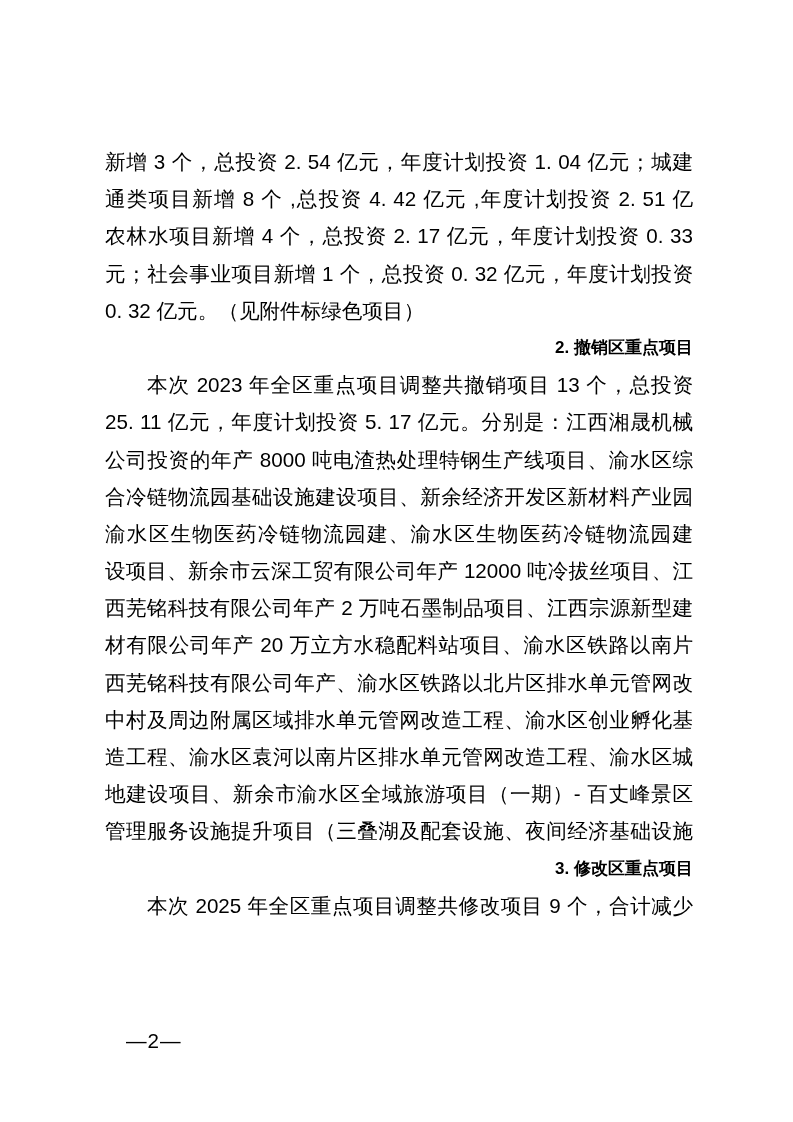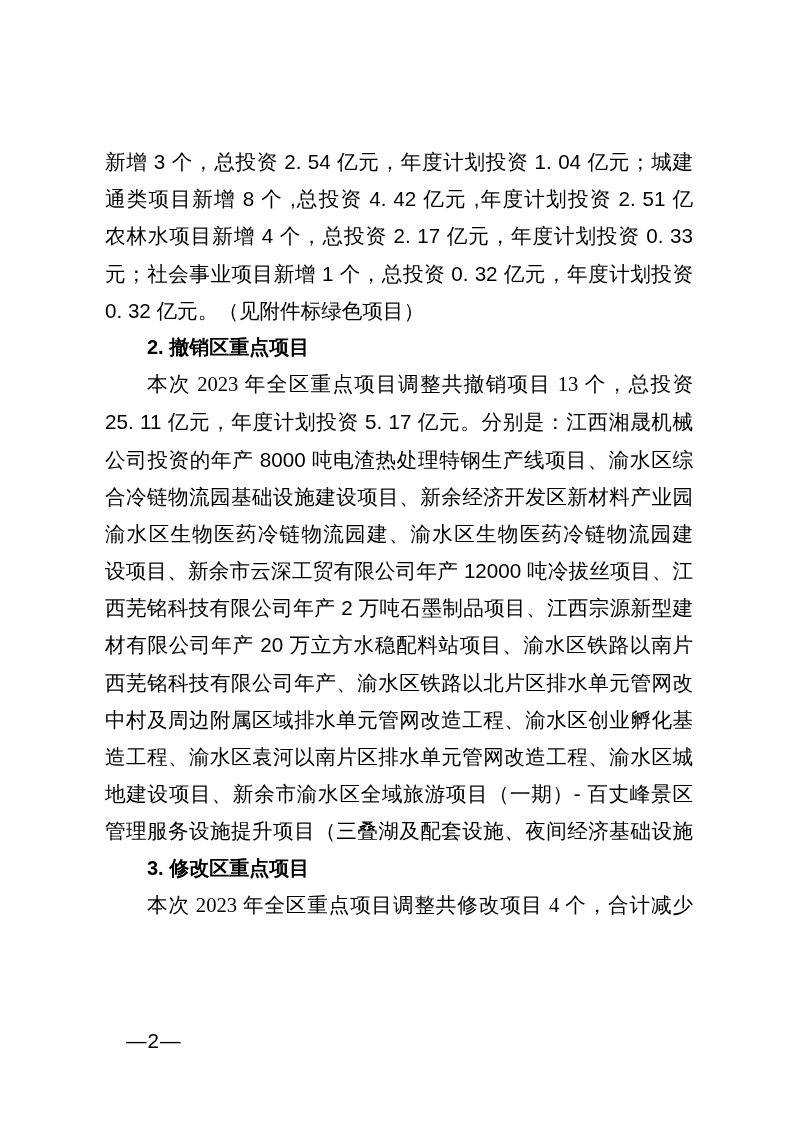--- a/index.html
+++ b/index.html
@@ -31,29 +31,28 @@
     -moz-text-align-last: justify;
     white-space: normal;
     overflow: hidden;
   }
   .line-end {
     text-align-last: left;
     -moz-text-align-last: left;
   }
   .indent {
     text-indent: 42px;
-    font-family: Liberation Serif, serif;
   }
   .heading {
-    font-size: 20px;
+    font-size: 17px;
     line-height: 37.2px;
     height: 37.2px;
     font-weight: 700;
     text-indent: 42px;
-    text-align: left;
+    text-align: right;
     margin: 0;
     overflow: hidden;
   }
   .footer {
     position: absolute;
     left: 126px;
     top: 1022px;
     font-size: 20.6px;
     line-height: 37.2px;
     letter-spacing: 1px;
@@ -82,18 +81,18 @@
     <div class="line">西芜铭科技有限公司年产 2 万吨石墨制品项目、江西宗源新型建</div>
     <div class="line">材有限公司年产 20 万立方水稳配料站项目、渝水区铁路以南片</div>
     <div class="line">西芜铭科技有限公司年产、渝水区铁路以北片区排水单元管网改</div>
     <div class="line">中村及周边附属区域排水单元管网改造工程、渝水区创业孵化基</div>
     <div class="line">造工程、渝水区袁河以南片区排水单元管网改造工程、渝水区城</div>
     <div class="line">地建设项目、新余市渝水区全域旅游项目（一期）- 百丈峰景区</div>
     <div class="line">管理服务设施提升项目（三叠湖及配套设施、夜间经济基础设施</div>
 
     <h2 class="heading">3. 修改区重点项目</h2>
 
-    <div class="line indent">本次 2023 年全区重点项目调整共修改项目 4 个，合计减少</div>
+    <div class="line indent">本次 2025 年全区重点项目调整共修改项目 9 个，合计减少</div>
 
   </div>
 
   <div class="footer">—2—</div>
 </div>
 
 </body></html>

